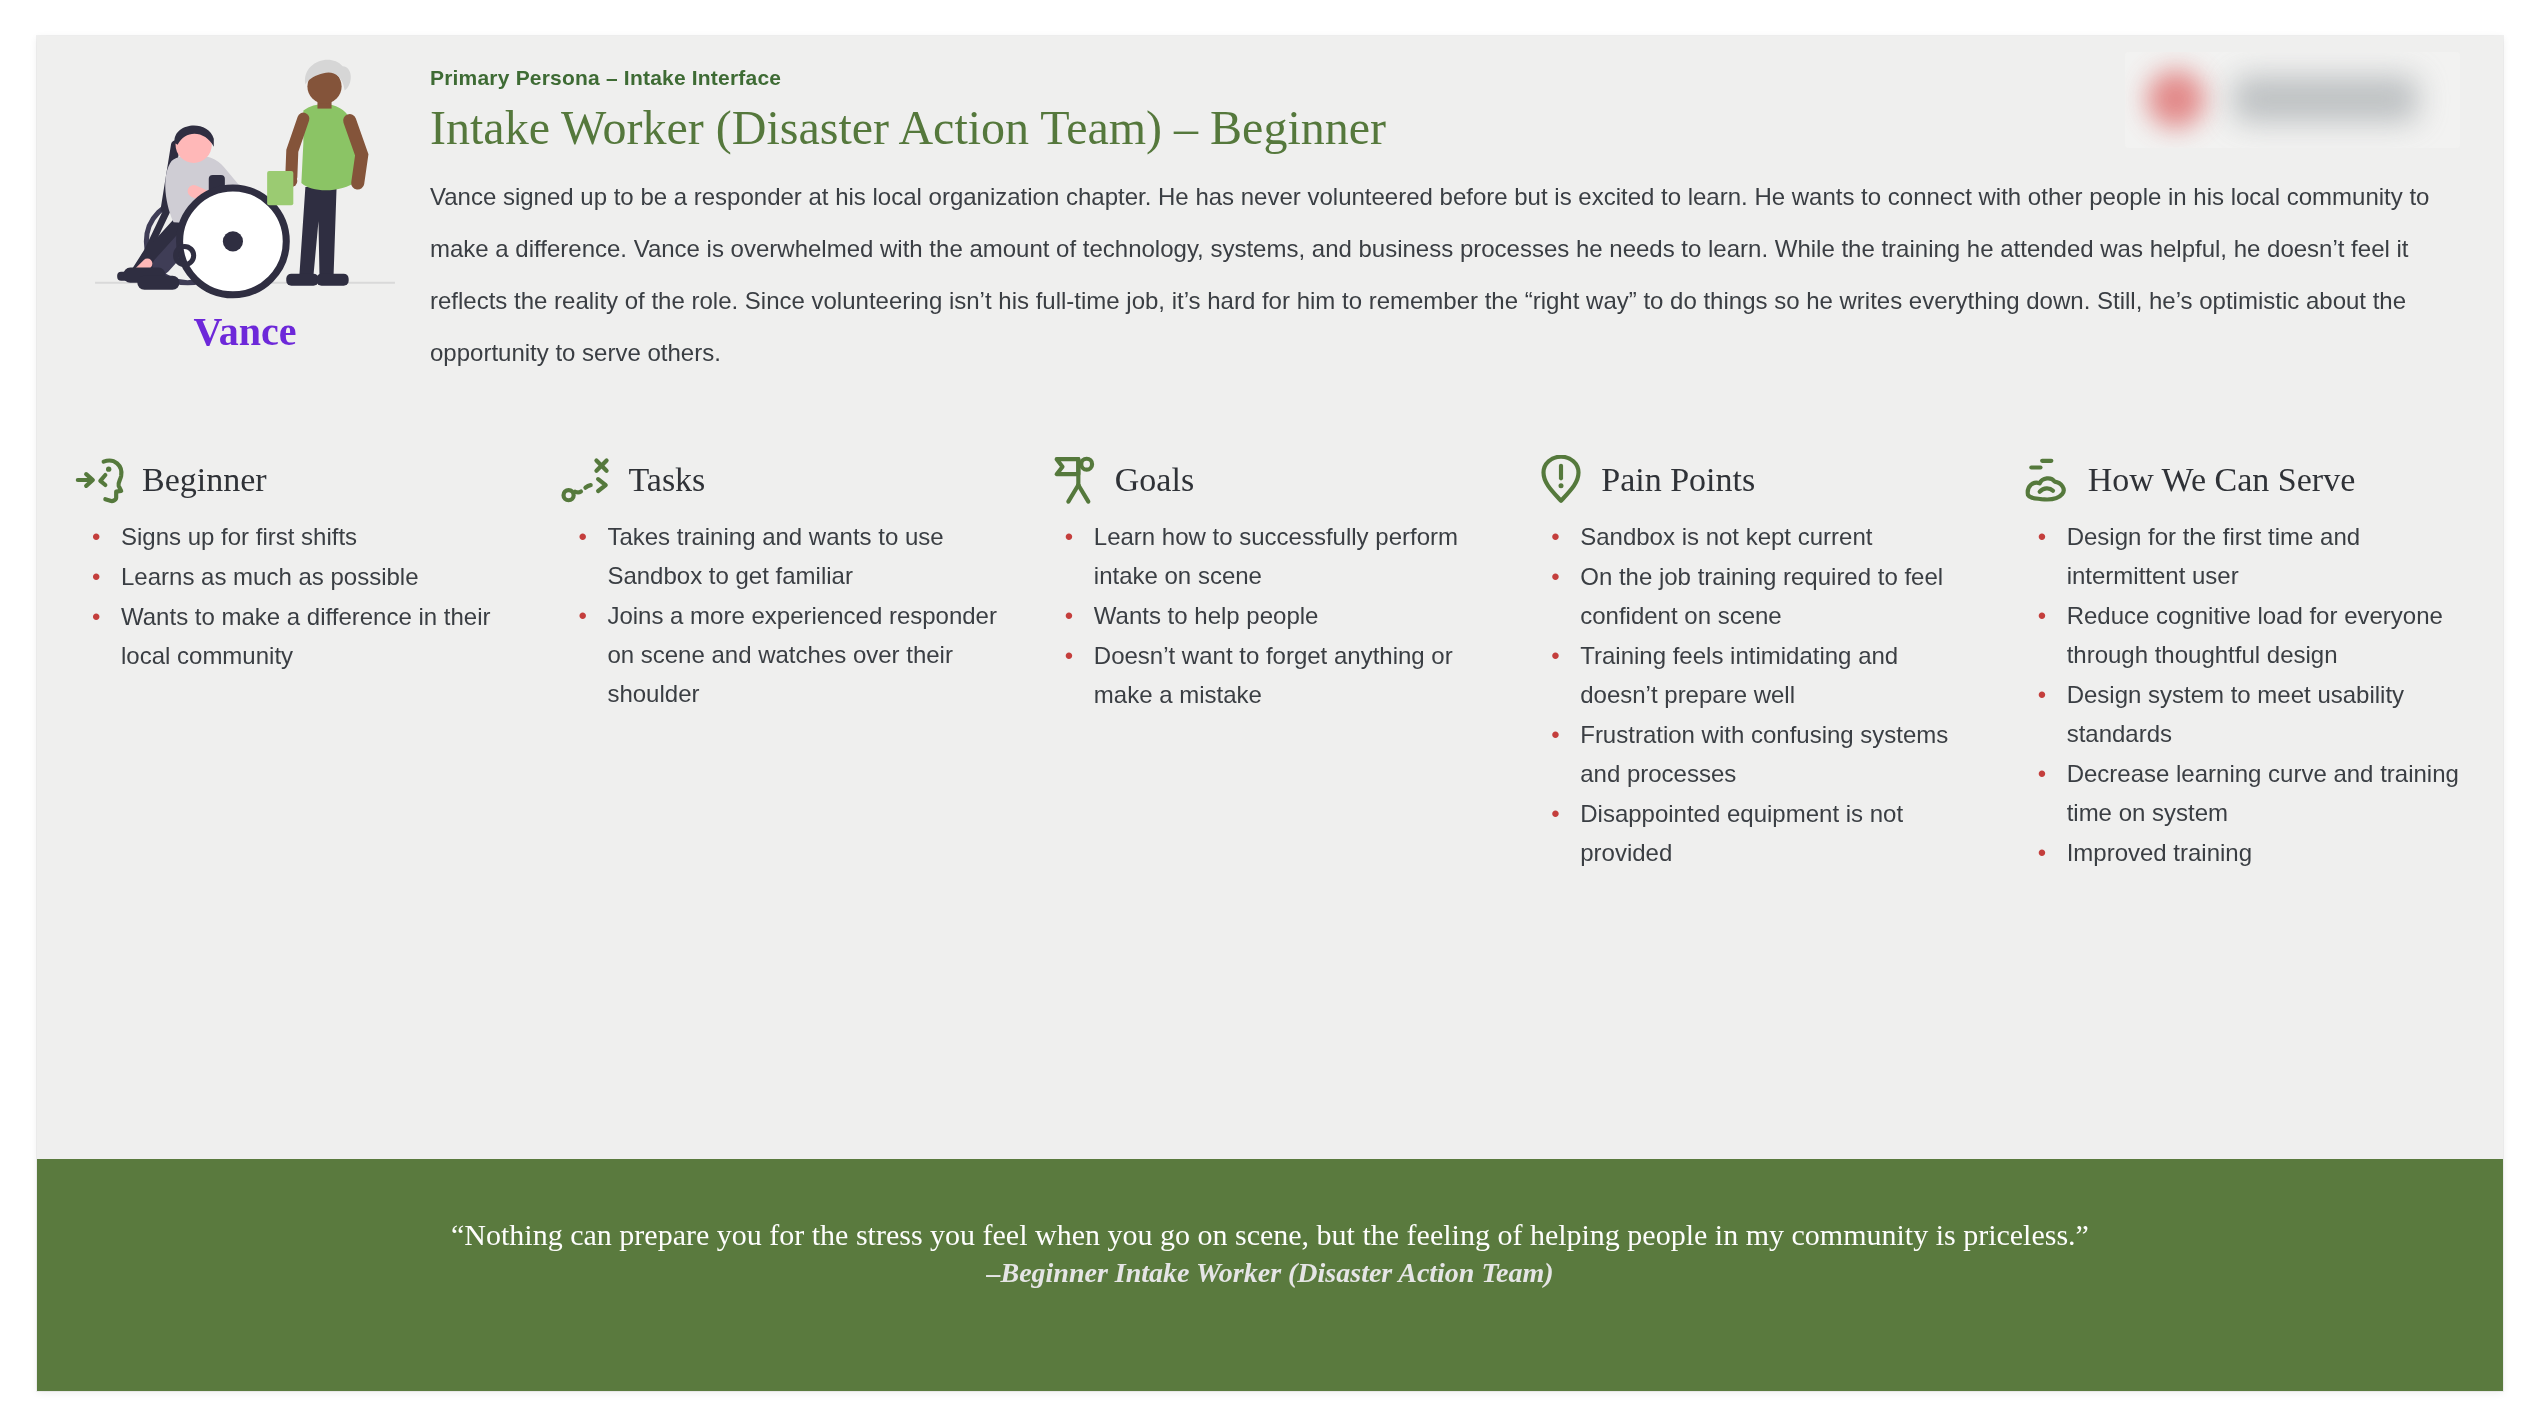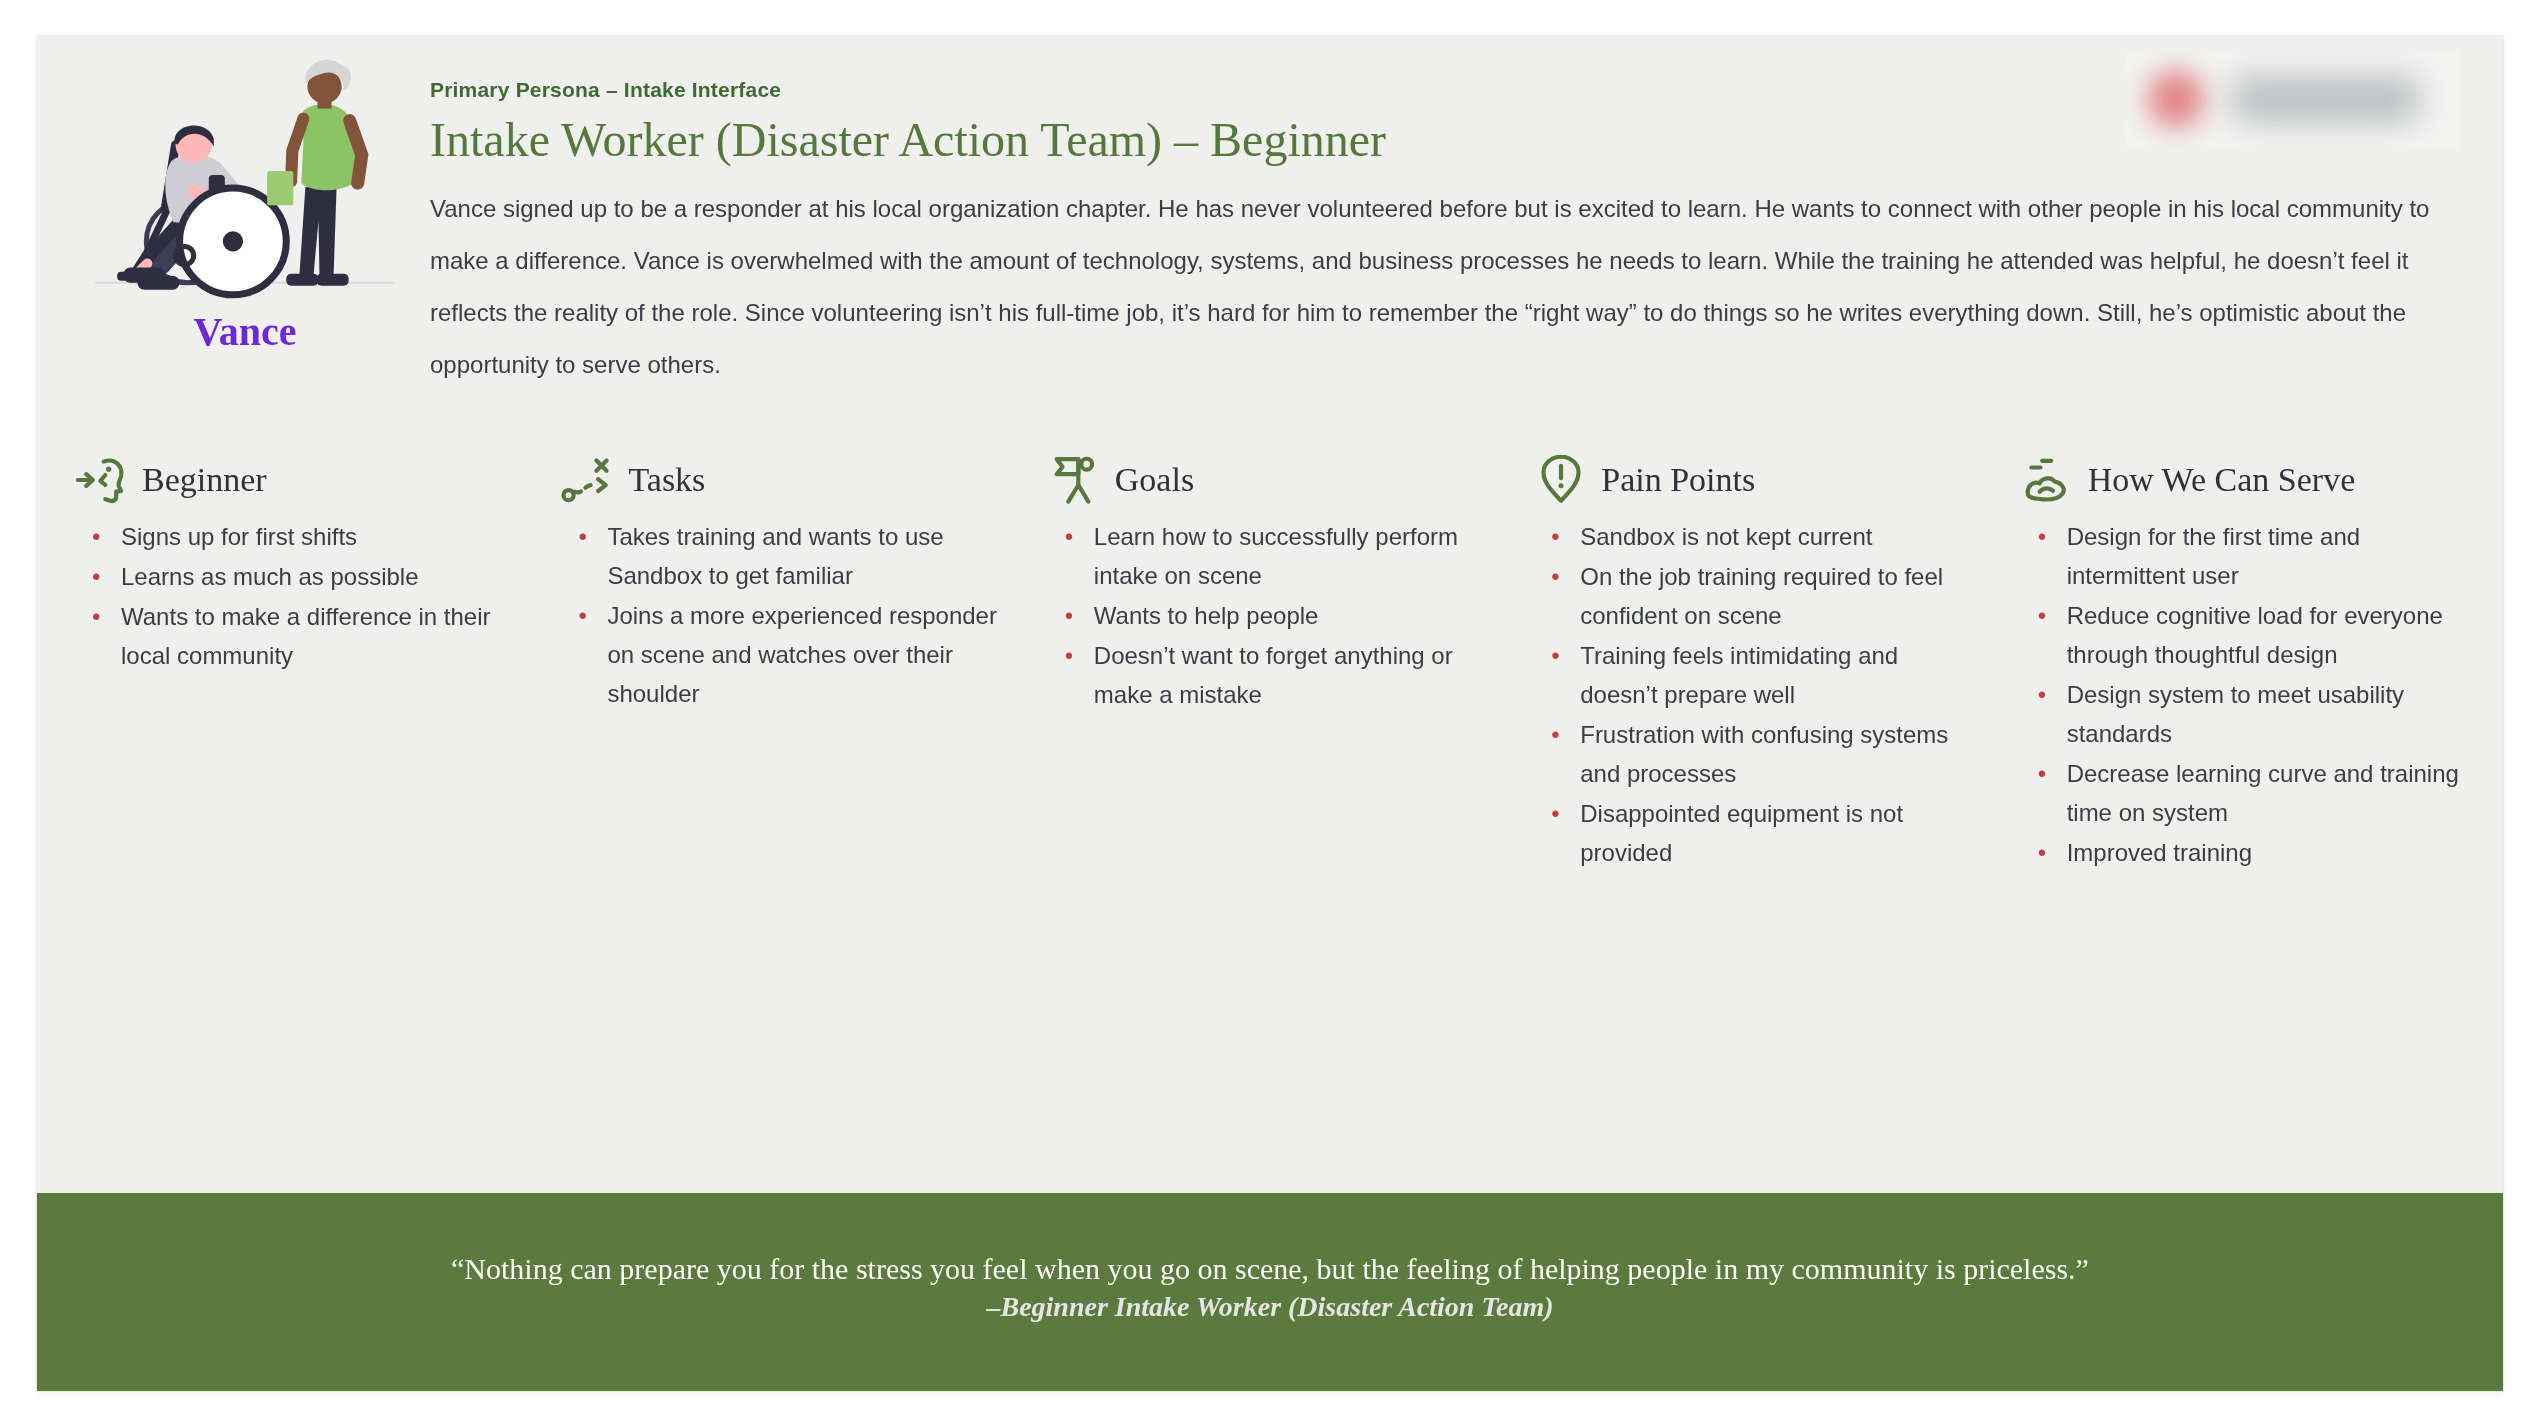--- a/index.html
+++ b/index.html
@@ -26,21 +26,20 @@
   .illustration-block svg { display: block; width: 312px; height: 252px; }
   .persona-name {
     margin-top: 8px;
     font-family: "Liberation Serif", "DejaVu Serif", serif;
     font-size: 40px; font-weight: 600; color: #6d28d9;
   }
   .header-text { position: absolute; left: 393px; top: 30px; width: 2035px; }
   .eyebrow {
     font-size: 21px; font-weight: 700; color: #3e6b34;
     letter-spacing: 0.2px;
-    margin-top: 12px;
   }
   .page-title {
     margin: 10px 0 16px 0;
     font-family: "Liberation Serif", "DejaVu Serif", serif;
     font-weight: 500; font-size: 48px; color: #55783c;
   }
   .description {
     margin: 0; width: 2032px;
     font-size: 24px; line-height: 52px; color: #3a3e43;
   }
@@ -80,21 +79,21 @@
     margin-bottom: 1px;
   }
   .col-list .dot {
     flex: 0 0 46px; padding-left: 17px;
     color: #c43e3c; font-size: 24px;
   }
   .col-list .item-text { flex: 1 1 auto; }
 
   
   .quote-band {
-    position: absolute; left: 0; bottom: 0; width: 100%; height: 198px;
+    position: absolute; left: 0; bottom: 0; width: 100%; height: 232px;
     background: #5a7a3e;
     text-align: center; padding-top: 56px;
   }
   .quote {
     margin: 0;
     font-family: "Liberation Serif", "DejaVu Serif", serif;
     font-size: 30px; line-height: 40px; color: #fdfdfc;
   }
   .attribution {
     margin: 2px 0 0 0;

